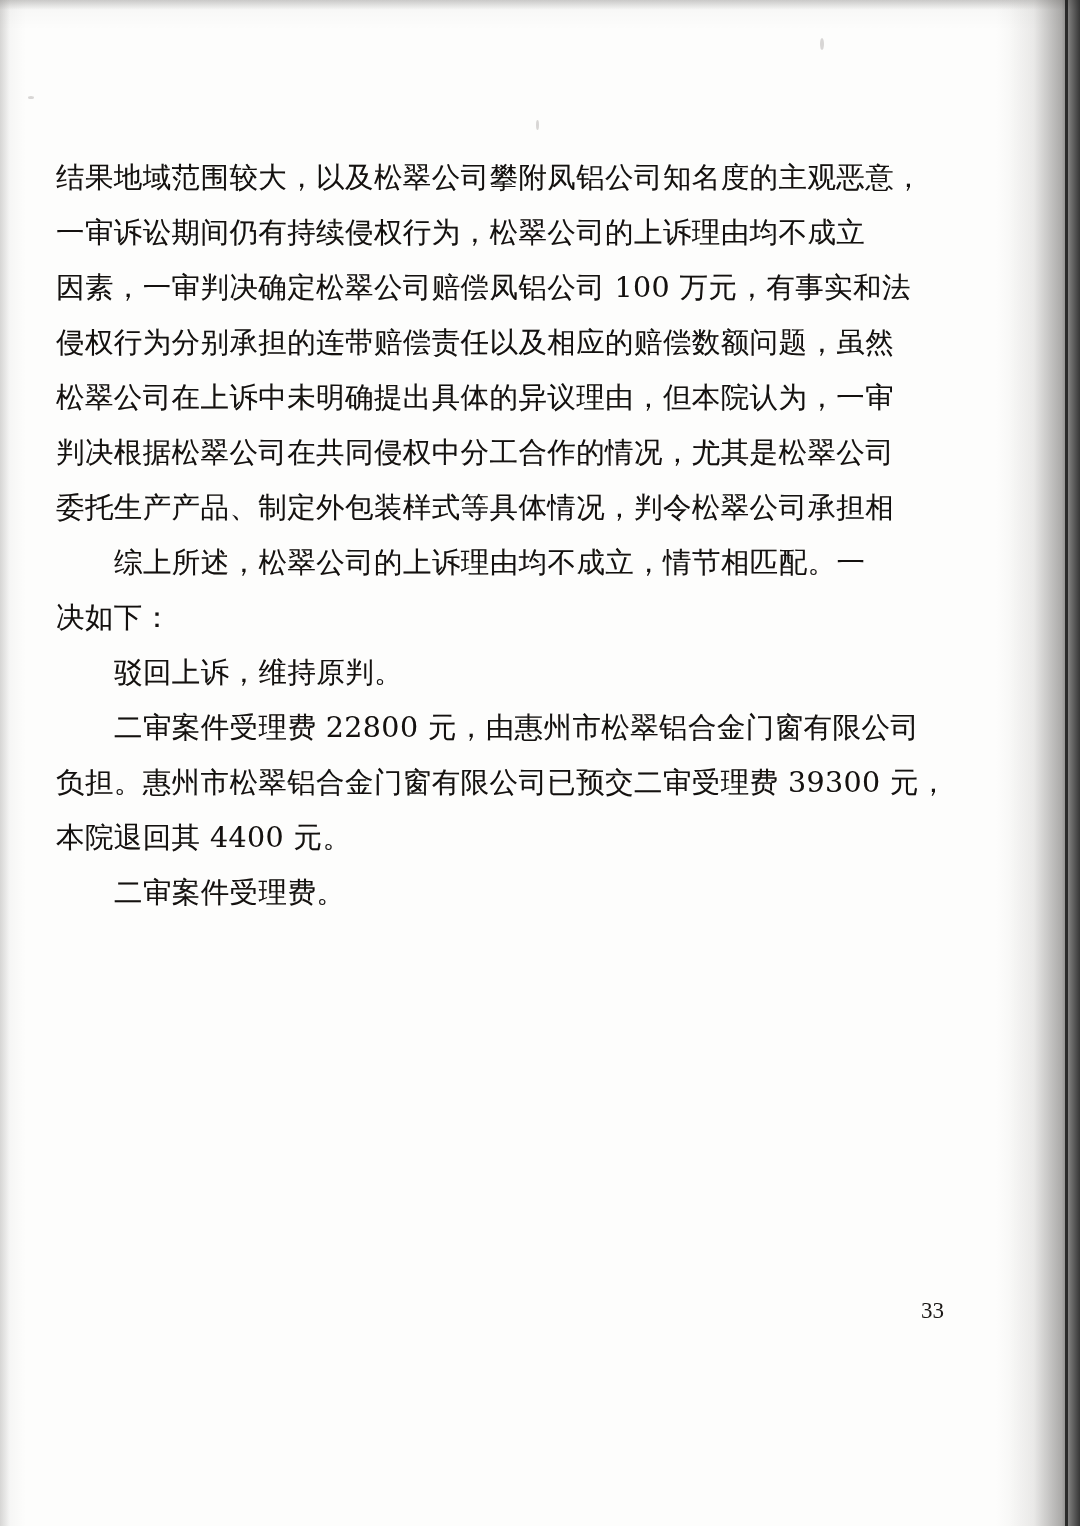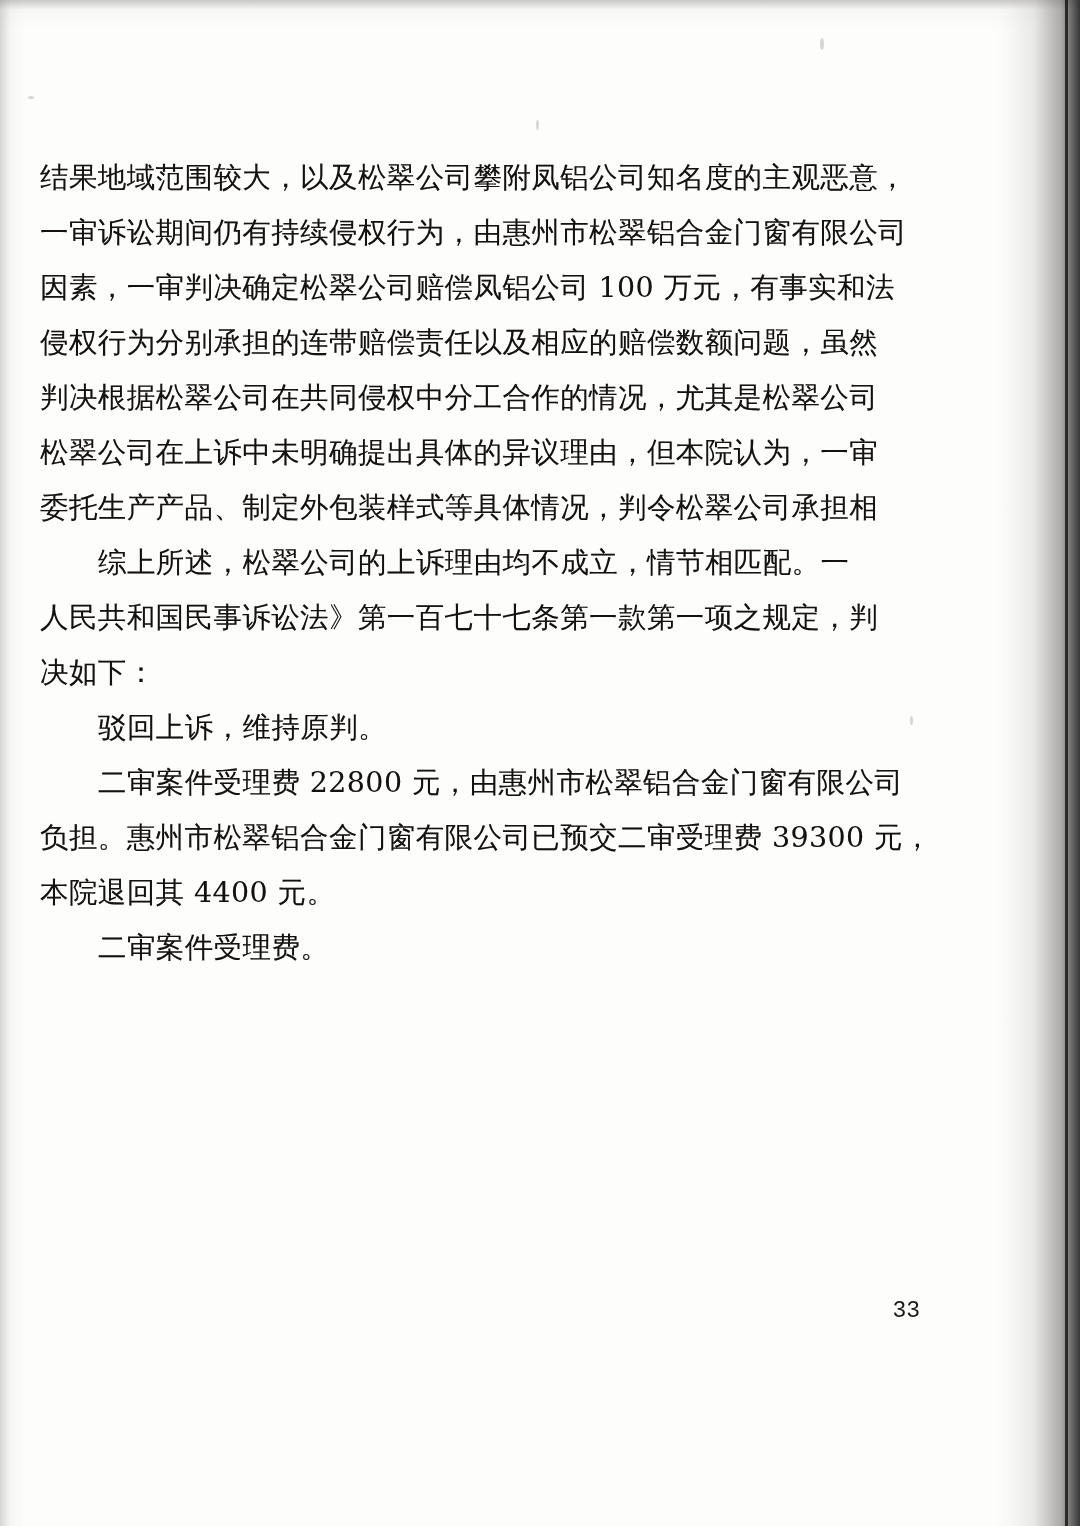--- a/index.html
+++ b/index.html
@@ -64,21 +64,21 @@
   
   .speck {
     position: absolute;
     background: #b9b7b4;
     border-radius: 50%;
     opacity: .55;
   }
 
   .content {
     position: absolute;
-    left: 40px;
+    left: 56px;
     top: 150px;
     width: 812px;
   }
 
   p.body-line,
   p.para {
     margin: 0;
     color: #14110f;
     font-size: 28.5px;
     line-height: 55px;
@@ -96,55 +96,54 @@
     padding-left: 58px;
   }
 
   
   .content p {
     text-shadow: 0 0 0.6px rgba(0,0,0,0.25);
   }
 
   .page-number {
     position: absolute;
-    right: 160px;
+    right: 136px;
     top: 1298px;
     font-size: 23px;
     color: #1b1816;
-    font-family: Liberation Mono, monospace;
+    font-family: Liberation Serif, serif;
   }
 </style>
 </head>
 <body>
 
 <div class="page">
 
   <div class="edge-top"></div>
   <div class="edge-left"></div>
 
   <div class="speck" style="left:820px;  top:38px;  width:4px; height:12px;"></div>
   <div class="speck" style="left:536px;  top:120px; width:3px; height:10px;"></div>
   <div class="speck" style="left:910px;  top:716px; width:3px;  height:9px;"></div>
   <div class="speck" style="left:28px;   top:96px;  width:6px;  height:3px;"></div>
 
   <div class="content">
 
     <div class="block">
       <p class="body-line">结果地域范围较大，以及松翠公司攀附凤铝公司知名度的主观恶意，</p>
-      <p class="body-line">一审诉讼期间仍有持续侵权行为，由惠州市松翠铝合金门窗有限公司</p>
+      <p class="body-line">一审诉讼期间仍有持续侵权行为，松翠公司的上诉理由均不成立</p>
       <p class="body-line">因素，一审判决确定松翠公司赔偿凤铝公司 100 万元，有事实和法</p>
       <p class="body-line">侵权行为分别承担的连带赔偿责任以及相应的赔偿数额问题，虽然</p>
+      <p class="body-line">松翠公司在上诉中未明确提出具体的异议理由，但本院认为，一审</p>
       <p class="body-line">判决根据松翠公司在共同侵权中分工合作的情况，尤其是松翠公司</p>
-      <p class="body-line">松翠公司在上诉中未明确提出具体的异议理由，但本院认为，一审</p>
       <p class="body-line">委托生产产品、制定外包装样式等具体情况，判令松翠公司承担相</p>
     </div>
 
     <div class="block">
       <p class="body-line indent">综上所述，松翠公司的上诉理由均不成立，情节相匹配。一</p>
-      <p class="body-line">人民共和国民事诉讼法》第一百七十七条第一款第一项之规定，判</p>
       <p class="body-line">决如下：</p>
     </div>
 
     <div class="block">
       <p class="body-line indent">驳回上诉，维持原判。</p>
     </div>
 
     <div class="block">
       <p class="body-line indent">二审案件受理费 22800 元，由惠州市松翠铝合金门窗有限公司</p>
       <p class="body-line">负担。惠州市松翠铝合金门窗有限公司已预交二审受理费 39300 元，</p>

